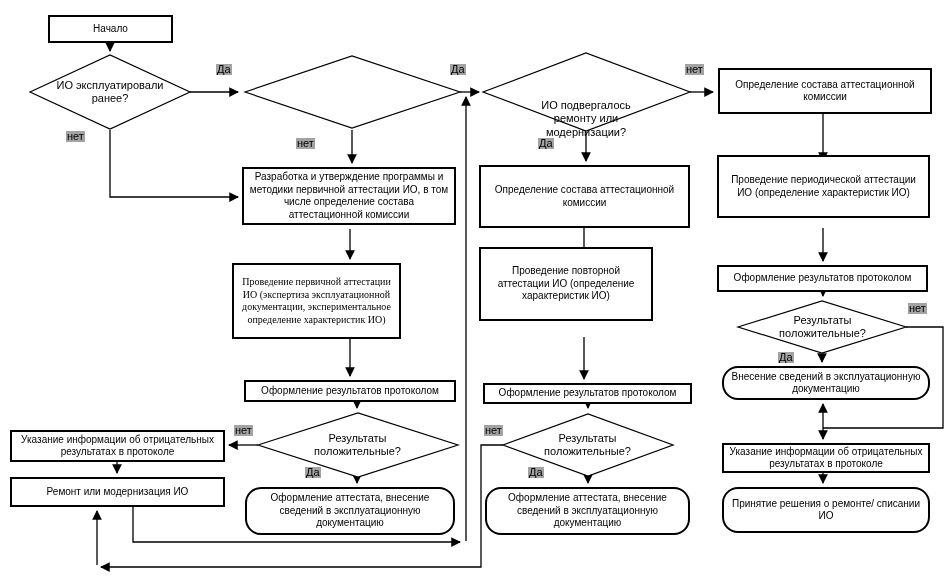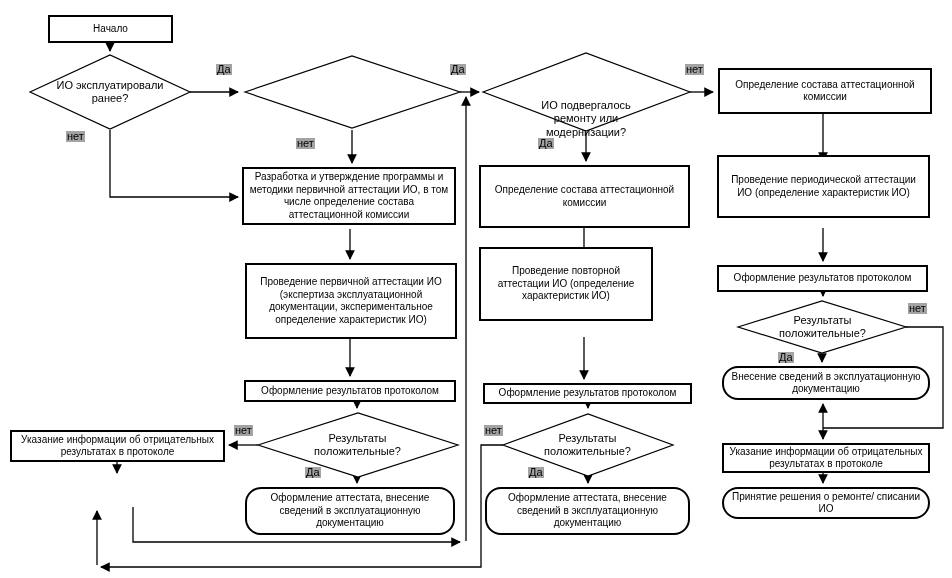--- a/index.html
+++ b/index.html
@@ -75,46 +75,47 @@
       <polygon points="738,327 822,301 906,327 822,353"></polygon>
     </g>
   </svg>
 
   <div class="node" style="left:48px;top:15px;width:125px;height:28px;">Начало</div>
 
   <div class="node" style="left:718px;top:68px;width:214px;height:46px;">Определение состава аттестационной комиссии</div>
 
   <div class="node" style="left:242px;top:167px;width:214px;height:58px;">Разработка и утверждение программы и методики первичной аттестации ИО, в том числе определение состава аттестационной комиссии</div>
 
-  <div class="node" style="left:245px;top:263px;width:212px;height:76px;">Проведение первичной аттестации ИО (экспертиза эксплуатационной документации, экспериментальное определение характеристик ИО)</div>
+  <div class="node" style="left:232px;top:263px;width:169px;height:76px;font-family:Liberation Serif, serif;">Проведение первичной аттестации ИО (экспертиза эксплуатационной документации, экспериментальное определение характеристик ИО)</div>
 
   <div class="node" style="left:244px;top:380px;width:212px;height:22px;">Оформление результатов протоколом</div>
 
   <div class="node rounded" style="left:245px;top:487px;width:210px;height:48px;">Оформление аттестата, внесение сведений в эксплуатационную документацию</div>
 
   <div class="node" style="left:10px;top:430px;width:215px;height:32px;">Указание информации об отрицательных результатах в протоколе</div>
 
+  <div class="node" style="left:10px;top:477px;width:215px;height:30px;">Ремонт или модернизация ИО</div>
 
   <div class="node" style="left:479px;top:165px;width:211px;height:63px;">Определение состава аттестационной комиссии</div>
 
   <div class="node" style="left:479px;top:247px;width:174px;height:74px;">Проведение повторной аттестации ИО (определение характеристик ИО)</div>
 
   <div class="node" style="left:483px;top:383px;width:209px;height:21px;">Оформление результатов протоколом</div>
 
   <div class="node rounded" style="left:485px;top:487px;width:205px;height:48px;">Оформление аттестата, внесение сведений в эксплуатационную документацию</div>
 
   <div class="node" style="left:717px;top:155px;width:213px;height:63px;">Проведение периодической аттестации ИО (определение характеристик ИО)</div>
 
   <div class="node" style="left:717px;top:265px;width:211px;height:27px;">Оформление результатов протоколом</div>
 
   <div class="node rounded" style="left:722px;top:366px;width:208px;height:34px;">Внесение сведений в эксплуатационную документацию</div>
 
   <div class="node" style="left:722px;top:443px;width:208px;height:30px;">Указание информации об отрицательных результатах в протоколе</div>
 
-  <div class="node rounded" style="left:722px;top:487px;width:208px;height:32px;">Принятие решения о ремонте/ списании ИО</div>
+  <div class="node rounded" style="left:722px;top:487px;width:208px;height:46px;">Принятие решения о ремонте/ списании ИО</div>
 
   <div class="dtext" style="left:45px;top:72px;width:130px;height:40px;">ИО эксплуатировали ранее?</div>
   <div class="dtext" style="left:521px;top:68px;width:130px;height:48px;margin-top:27px;">ИО подвергалось ремонту или модернизации?</div>
   <div class="dtext" style="left:300px;top:425px;width:115px;height:40px;">Результаты положительные?</div>
   <div class="dtext" style="left:530px;top:425px;width:115px;height:40px;">Результаты положительные?</div>
   <div class="dtext" style="left:765px;top:307px;width:115px;height:40px;">Результаты положительные?</div>
 
   <span class="elabel" style="left:216px;top:64px;">Да</span>
   <span class="elabel" style="left:66px;top:131px;">нет</span>
   <span class="elabel" style="left:450px;top:64px;">Да</span>

